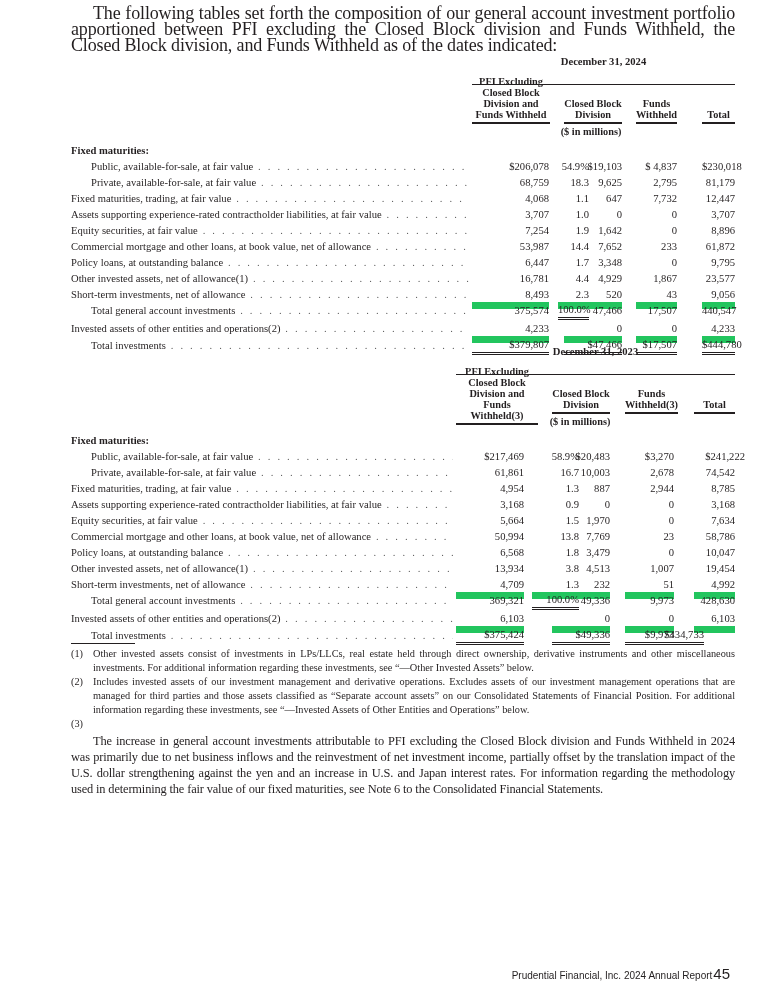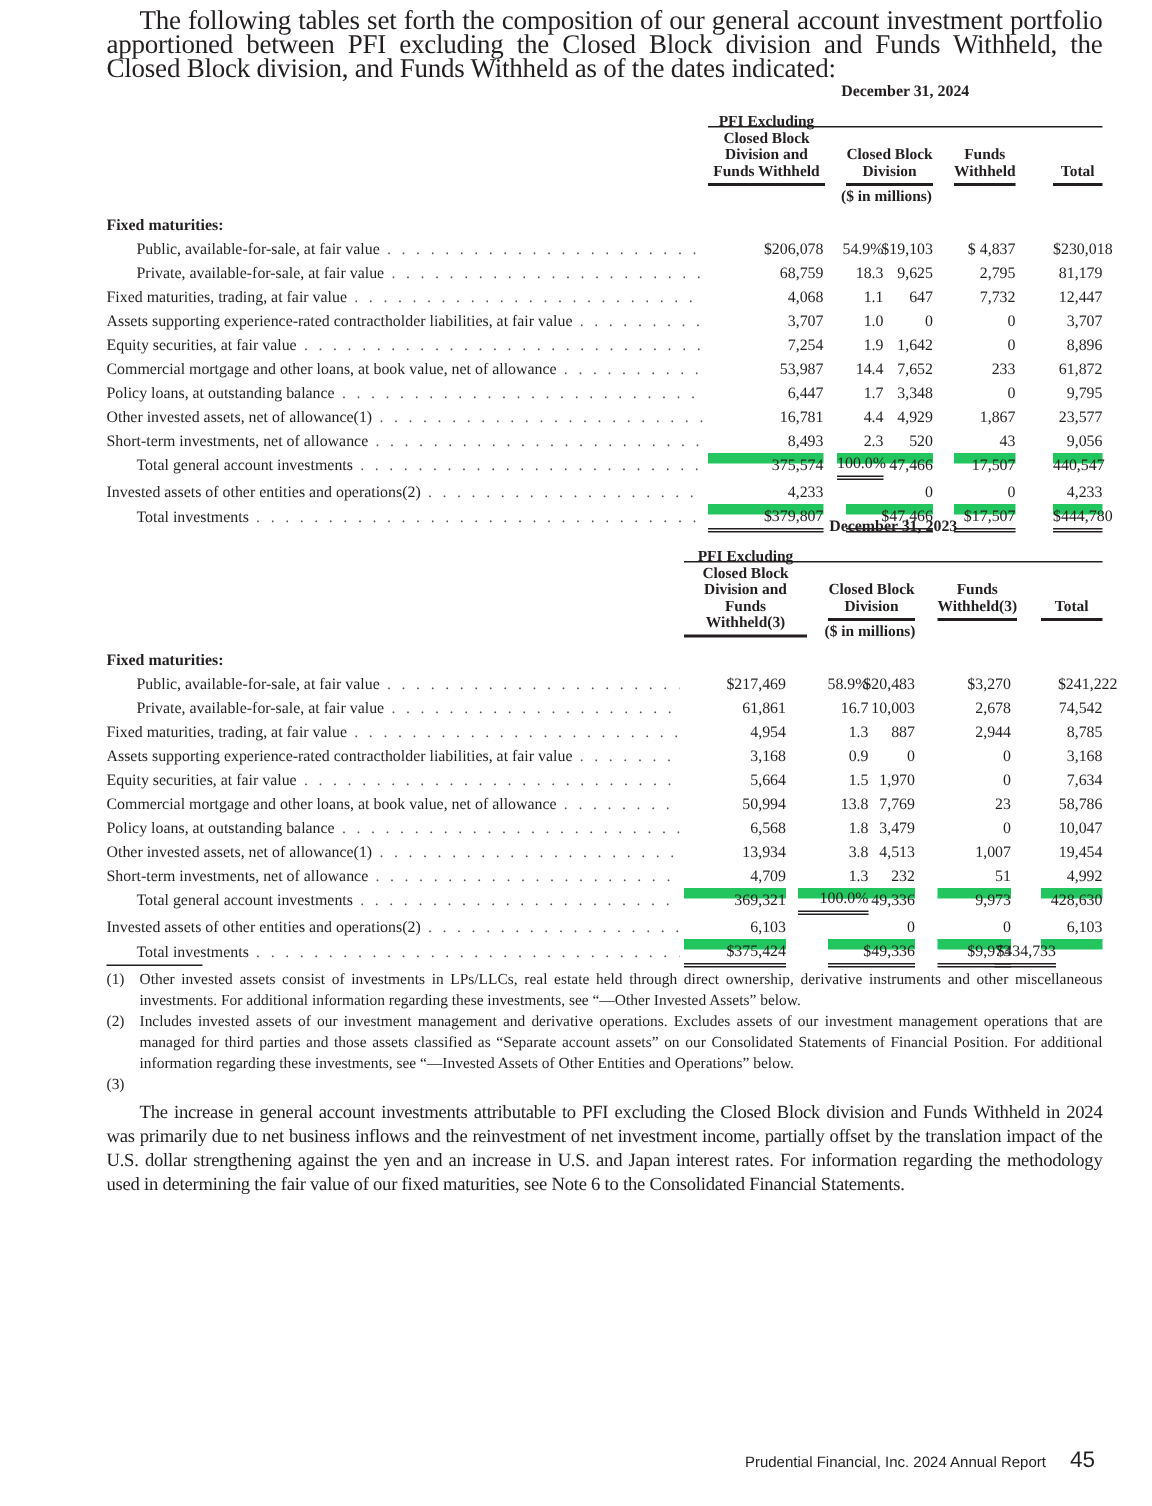--- a/index.html
+++ b/index.html
@@ -41,21 +41,21 @@
   .fn .mk { position: absolute; left: 0; top: 0; }
   .closing {
     position: absolute; left: 71px; top: 733px; width: 664px;
     font-size: 12.4px; line-height: 16px; text-align: justify; margin: 0; letter-spacing: -0.15px;
   }
   .closing .indent { display: inline-block; width: 22px; }
   .pagefoot {
     position: absolute; right: 38px; top: 965px; font-family: "Liberation Sans", "DejaVu Sans", sans-serif;
     font-size: 10px; color: #231f20;
   }
-  .pagefoot .pg { font-size: 15px; margin-left: 16px; }
+  .pagefoot .pg { font-size: 15px; margin-left: 1px; }
 </style>
 </head>
 <body>
 
 <p class="intro"><span class="indent"></span><span>The following tables set forth the composition of our general account investment portfolio apportioned between PFI excluding the Closed Block division and Funds Withheld, the Closed Block division, and Funds Withheld as of the dates indicated:</span></p>
 
 <div class="tbl" id="t0" style="top:56px;">
   <div class="period" style="left:401px; width:263px; top:0px;">December 31, 2024</div>
   <div class="colhead" style="left:401px; width:78px; top:20px;">
     <div>PFI Excluding</div>

